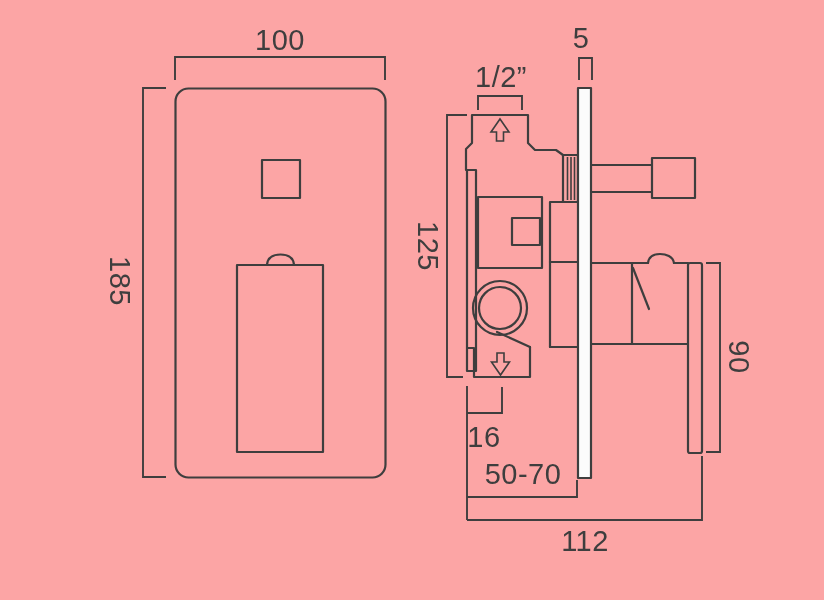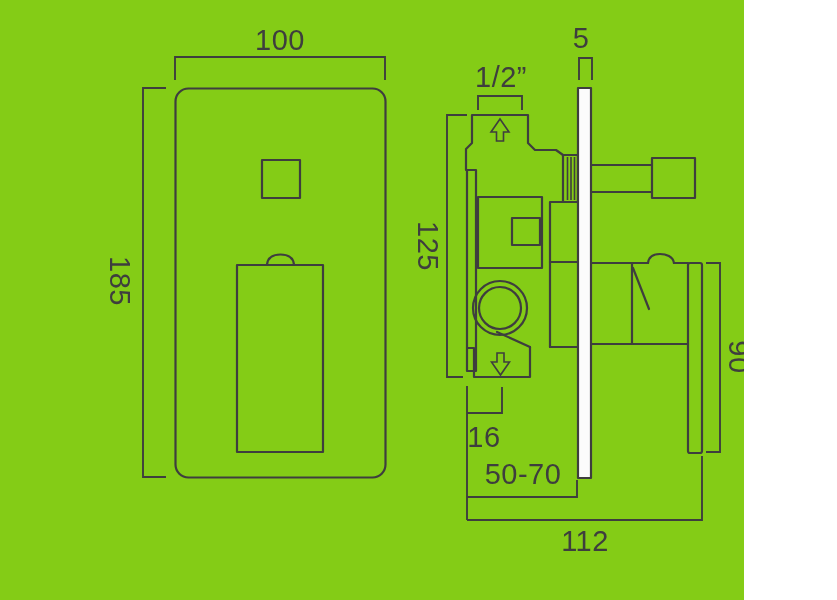--- a/index.html
+++ b/index.html
@@ -2,23 +2,23 @@
 <html><head>
 <meta charset="utf-8">
 <style>
   html, body {
     margin: 0;
     padding: 0;
     background: #ffffff;
   }
   .canvas {
     position: relative;
-    width: 744px;
+    width: 824px;
     height: 600px;
-    background: #84cc16;
+    background: #fca5a5;
     overflow: hidden;
     font-family: "Liberation Sans", sans-serif;
   }
   svg text {
     font-family: "Liberation Sans", sans-serif;
     font-size: 29px;
     fill: #3e3e3e;
     letter-spacing: 0.5px;
   }
   .part {

